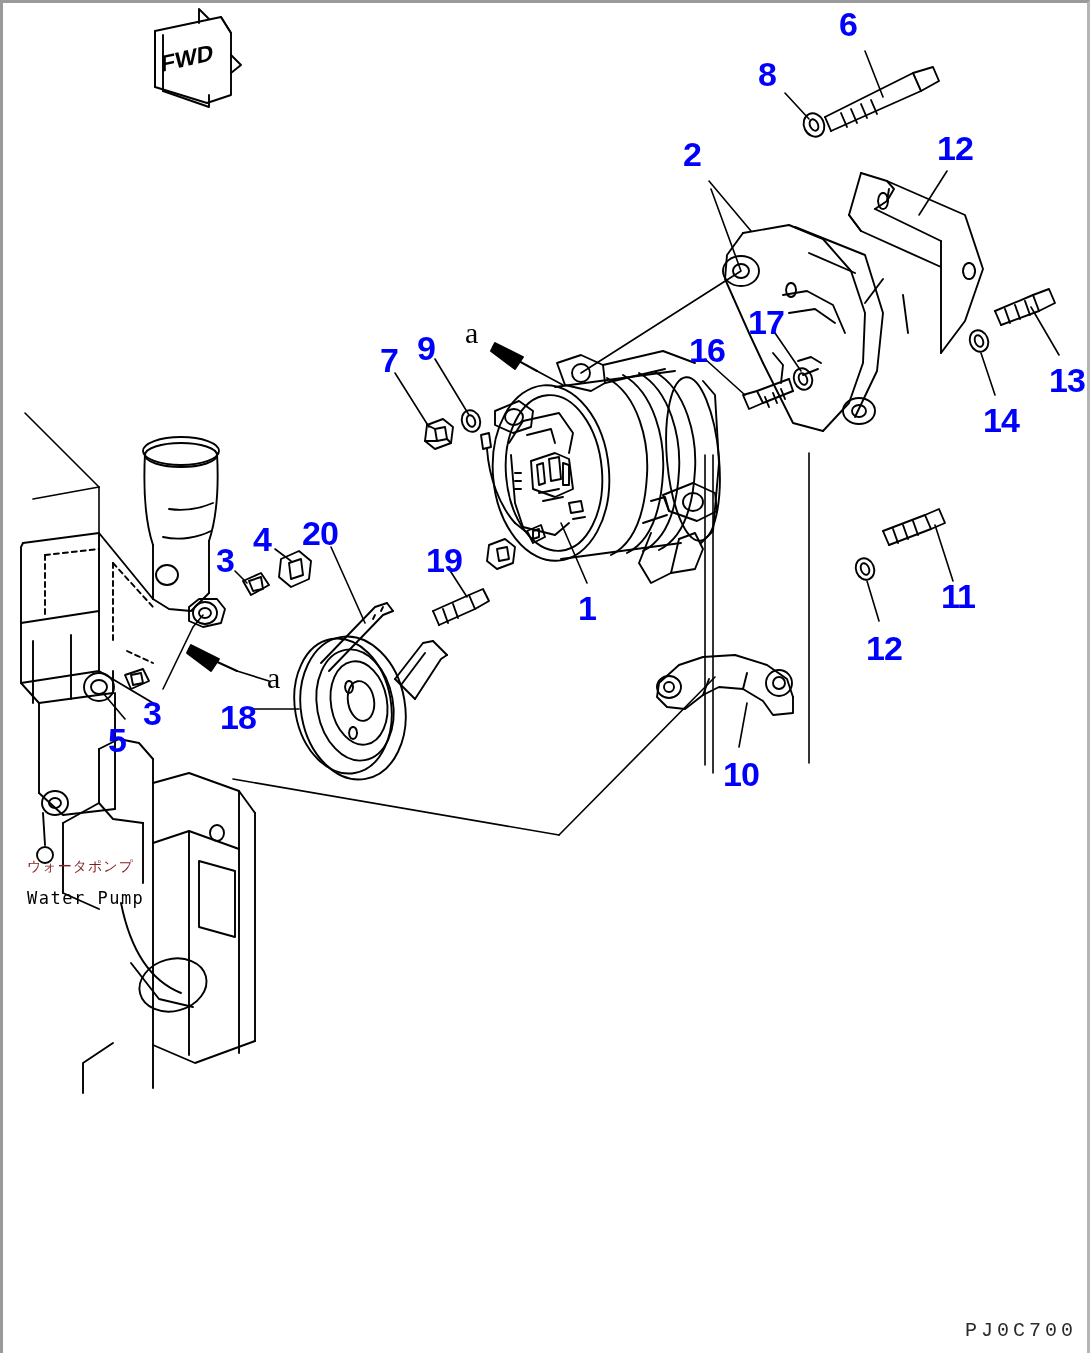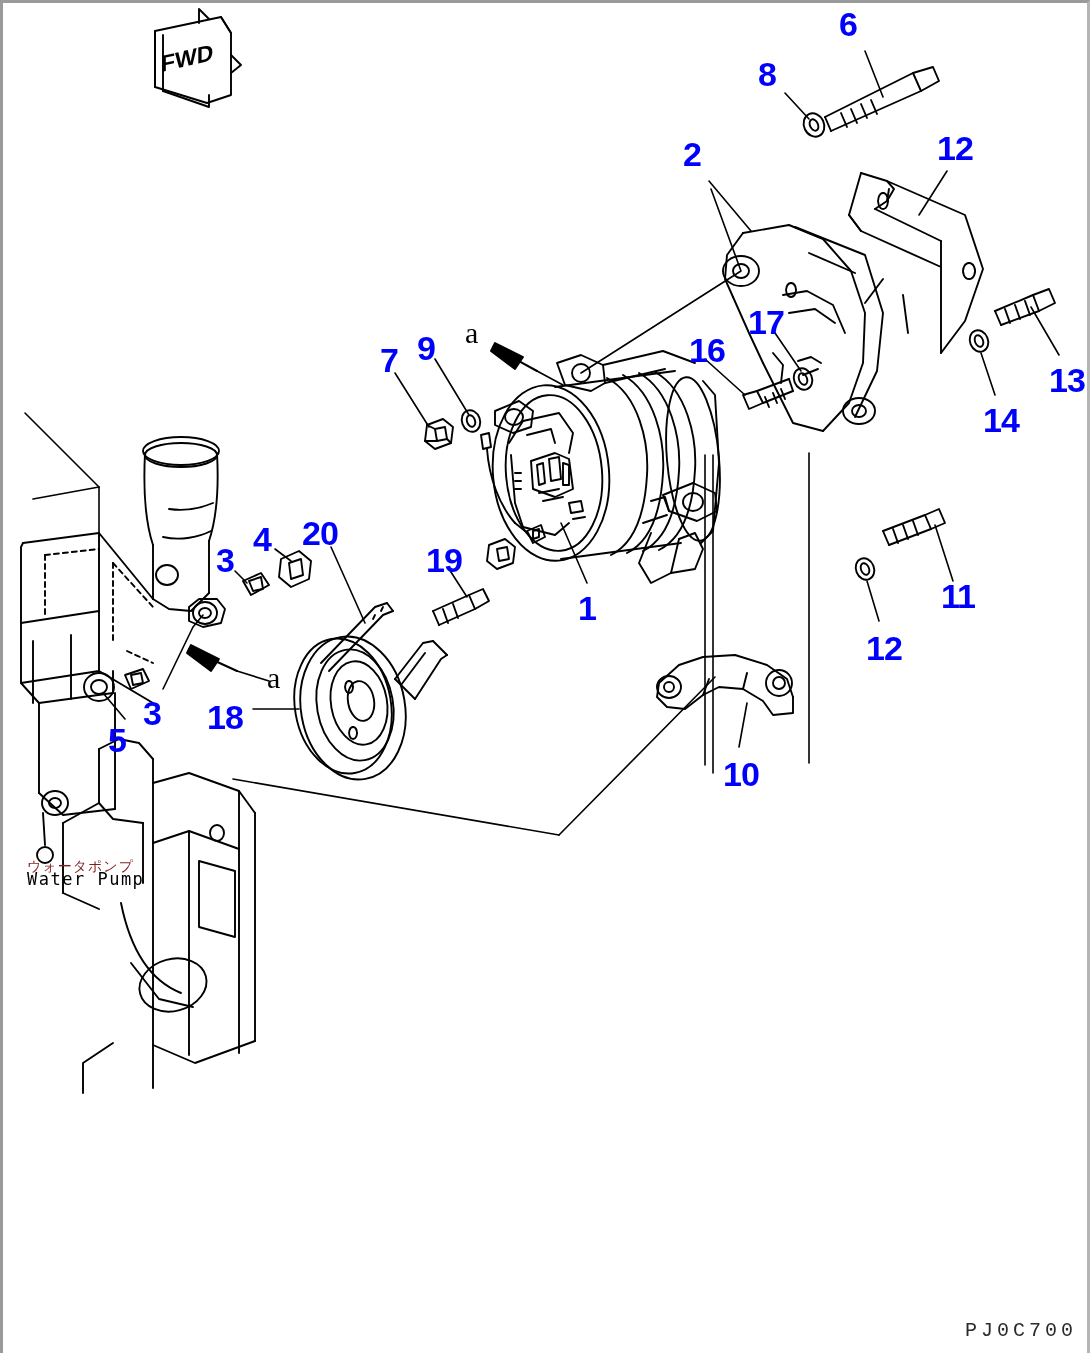--- a/index.html
+++ b/index.html
@@ -444,25 +444,25 @@
   <div class="callout" style="left:755px;top:54px;">8</div>
   <div class="callout" style="left:414px;top:328px;">9</div>
   <div class="callout" style="left:720px;top:754px;">10</div>
   <div class="callout" style="left:938px;top:576px;">11</div>
   <div class="callout" style="left:863px;top:628px;text-align:center;">12</div>
   <div class="callout" style="left:1046px;top:360px;">13</div>
   <div class="callout" style="left:980px;top:400px;">14</div>
   <div class="callout" style="left:934px;top:128px;">12</div>
   <div class="callout" style="left:686px;top:330px;">16</div>
   <div class="callout" style="left:745px;top:302px;">17</div>
-  <div class="callout" style="left:204px;top:697px;">18</div>
+  <div class="callout" style="left:217px;top:697px;">18</div>
   <div class="callout" style="left:423px;top:540px;">19</div>
   <div class="callout" style="left:299px;top:513px;">20</div>
 
   <div class="marker-a" style="left:462px;top:315px;">a</div>
   <div class="marker-a" style="left:264px;top:660px;">a</div>
 
   <div class="lbl-jp" style="left:24px;top:855px;">ウォータポンプ</div>
-  <div class="lbl-en" style="left:24px;top:866px;">Water Pump</div>
+  <div class="lbl-en" style="left:24px;top:885px;">Water Pump</div>
 
   <div class="watermark" style="left:962px;top:1316px;">PJ0C700</div>
 
 </div>
 
 </body></html>

